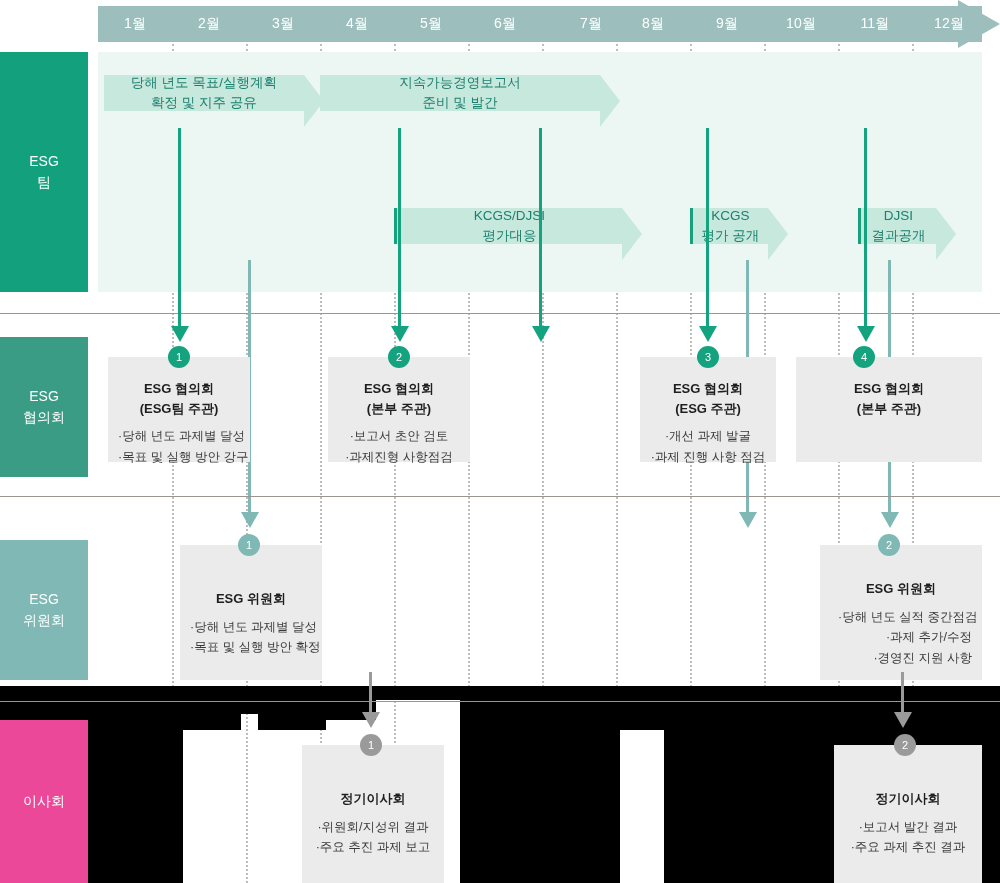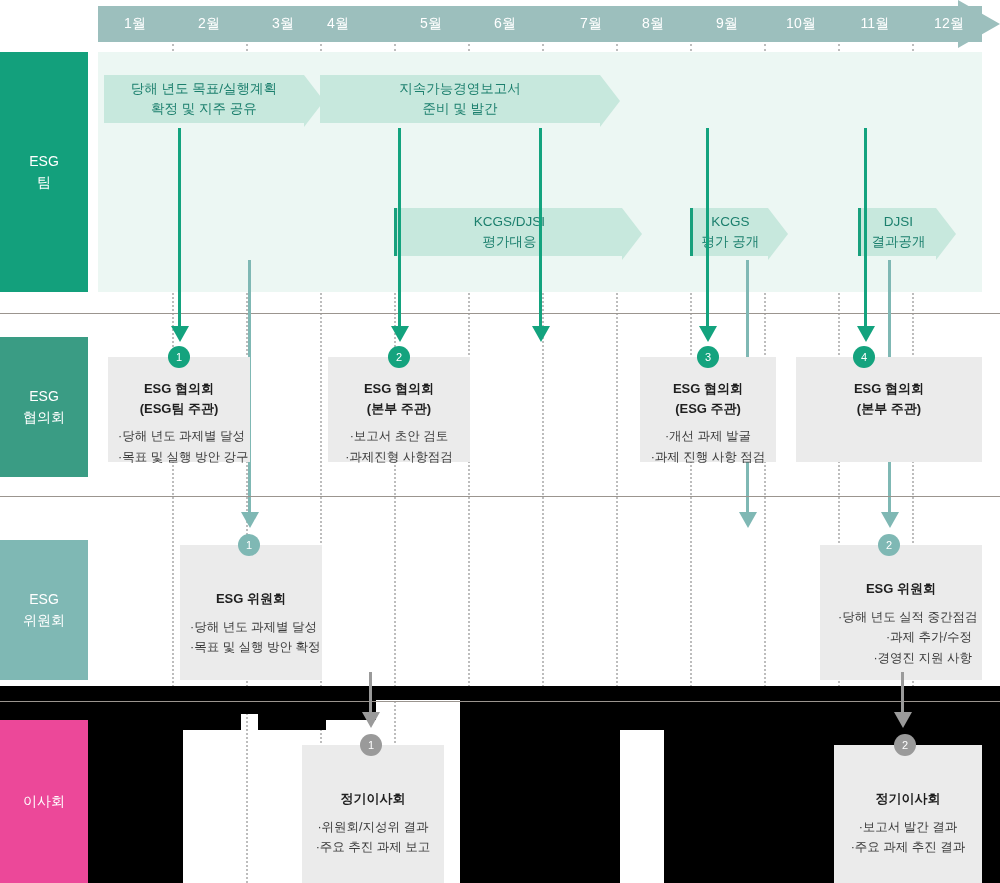--- a/index.html
+++ b/index.html
@@ -47,21 +47,21 @@
     justify-content: center; color: #ffffff;
     font-size: 14px; line-height: 1.5; text-align: center;
   }
   .lane-bg {
     position: absolute; left: 98px; width: 884px;
     background: #ecf7f3;
   }
 
   
   .banner {
-    position: absolute; height: 48px;
+    position: absolute; height: 36px;
     background: #c7e8dd;
     display: flex; flex-direction: column;
     justify-content: center;
     color: #1b7f6d; font-size: 13.5px; line-height: 1.45;
     text-align: center; white-space: nowrap;
   }
   .banner .tip {
     position: absolute; right: -20px; top: 0;
     width: 0; height: 0;
     border-top: 26px solid transparent;
@@ -122,21 +122,21 @@
 <body>
 
 <div id="root">
 
   <div class="month-bar"></div>
   <div class="month-bar-tip"></div>
 
   <div class="month-cell" style="left:98px;width:74px">1월</div>
   <div class="month-cell" style="left:172px;width:74px">2월</div>
   <div class="month-cell" style="left:246px;width:74px">3월</div>
-  <div class="month-cell" style="left:301px;width:74px">4월</div>
+  <div class="month-cell" style="left:320px;width:74px">4월</div>
   <div class="month-cell" style="left:394px;width:74px">5월</div>
   <div class="month-cell" style="left:468px;width:74px">6월</div>
   <div class="month-cell" style="left:554px;width:74px">7월</div>
   <div class="month-cell" style="left:616px;width:74px">8월</div>
   <div class="month-cell" style="left:690px;width:74px">9월</div>
   <div class="month-cell" style="left:764px;width:74px">10월</div>
   <div class="month-cell" style="left:838px;width:74px">11월</div>
   <div class="month-cell" style="left:912px;width:74px">12월</div>
 
   <div class="gridline" style="left:172px;height:839px"></div>

